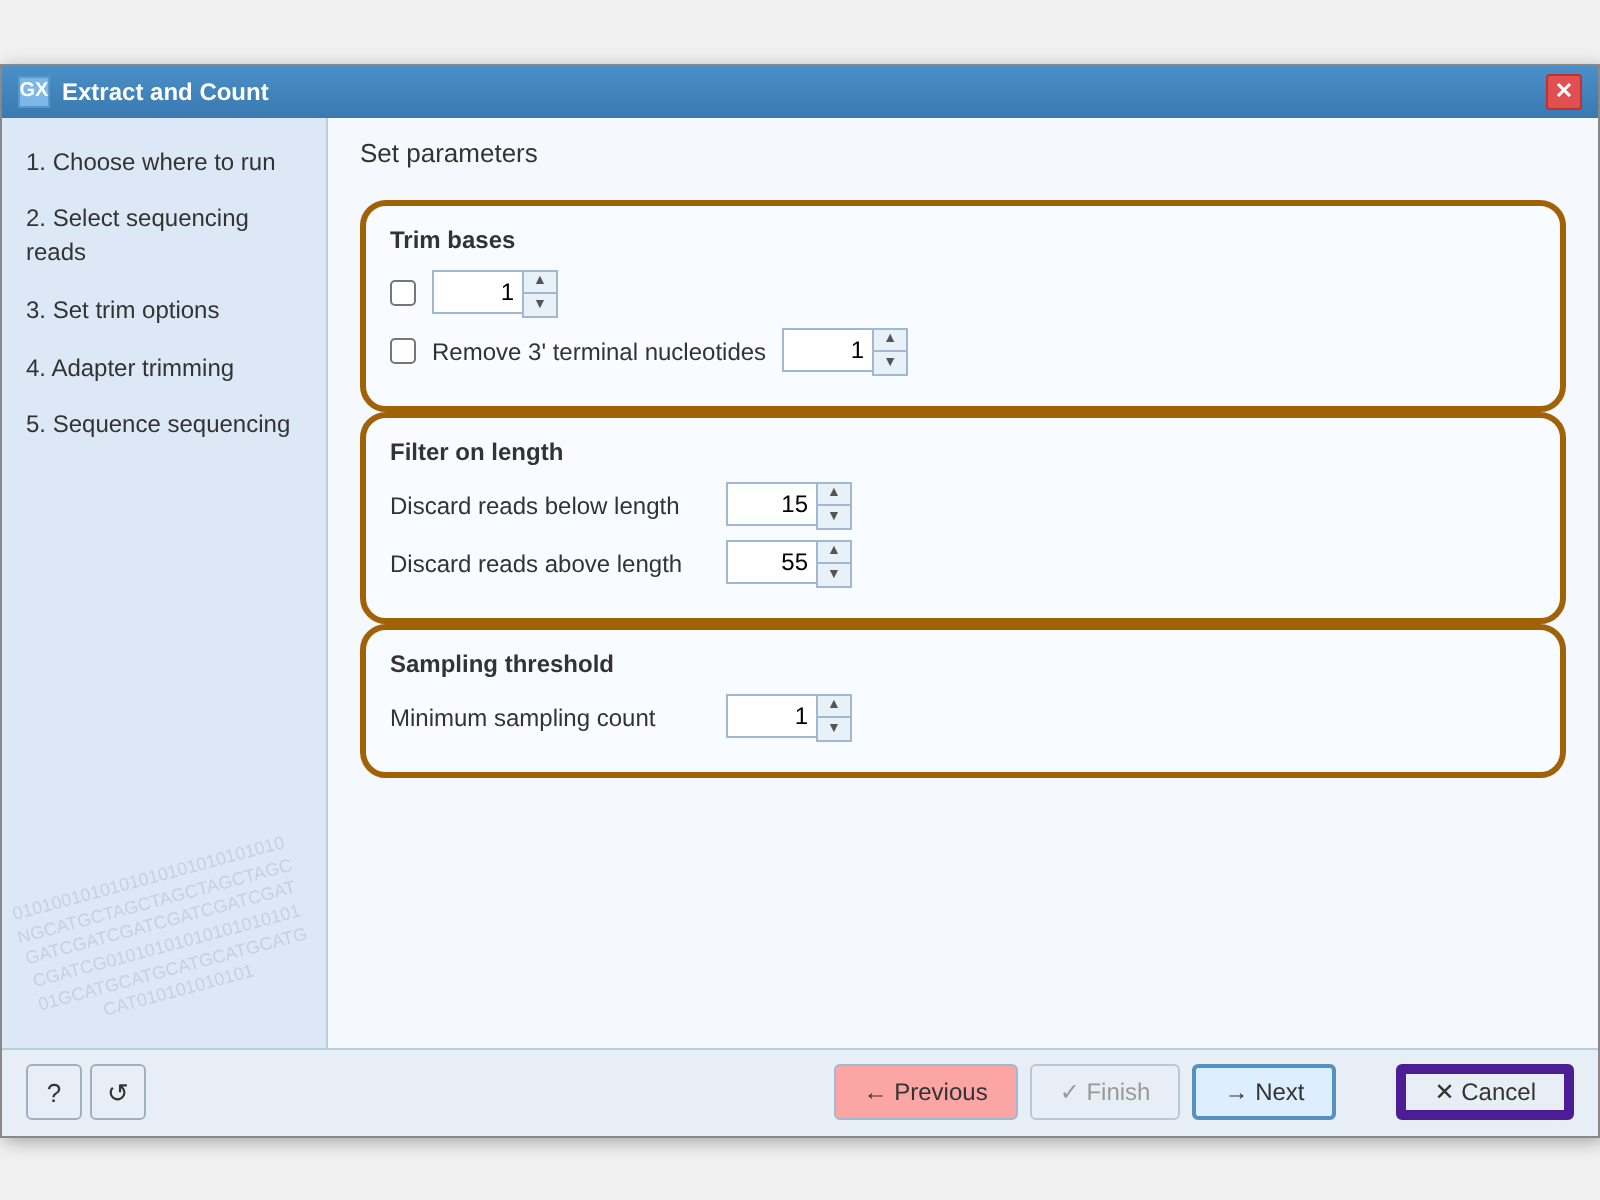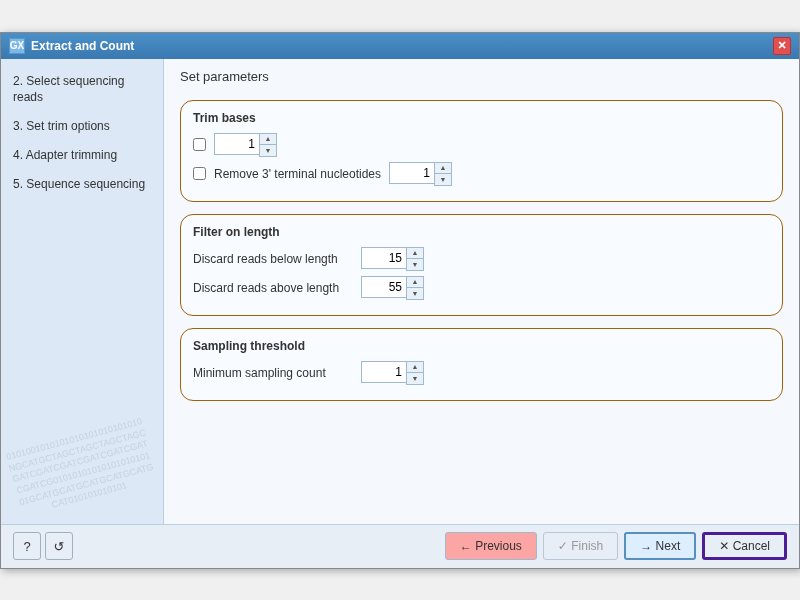--- a/index.html
+++ b/index.html
@@ -114,23 +114,22 @@
       font-weight: normal;
       color: #333;
       border-bottom: none;
     }
     .main-body {
       flex: 1;
       padding: 8px 16px;
       overflow-y: auto;
     }
     .section-box {
-      border: 1px solid #a16207;
+      border: 3px solid #a16207;
       border-radius: 13px;
-      margin-bottom: 12px;
       background: #f8fbff;
       padding: 10px 12px 10px 12px;
     }
     .section-title {
       font-size: 12px;
       font-weight: bold;
       color: #333;
       margin-bottom: 8px;
     }
     .form-row {
@@ -233,42 +232,47 @@
       border: 2px solid #5590c0;
     }
     .btn-disabled {
       background: #e8eef5;
       border: 1px solid #b8c8d8;
       color: #999;
       cursor: default;
     }
     .btn-cancel {
       background: #e8eef5;
-      border: 3px solid #4c1d95;
-      color: #333;
+      border: 5px solid #4c1d95;
+      color: #333;
+      margin-left: 24px;
     }
   </style>
 </head>
 <body>
 
 <div class="window">
 
   <div class="title-bar">
     <div class="title-bar-left">
       <div class="title-icon">
         <span>GX</span>
       </div>
       <span class="title-text">Extract and Count</span>
     </div>
     <div class="title-close">✕</div>
   </div>
 
   <div class="content">
 
     <div class="sidebar">
+      <div class="sidebar-item">
+        <span>1.</span>
+        <span>Choose where to run</span>
+      </div>
       <div class="sidebar-item">
         <span>2.</span>
         <span>Select sequencing reads</span>
       </div>
       <div class="sidebar-item">
         <span>3.</span>
         <span>Set trim options</span>
       </div>
       <div class="sidebar-item">
         <span>4.</span>

